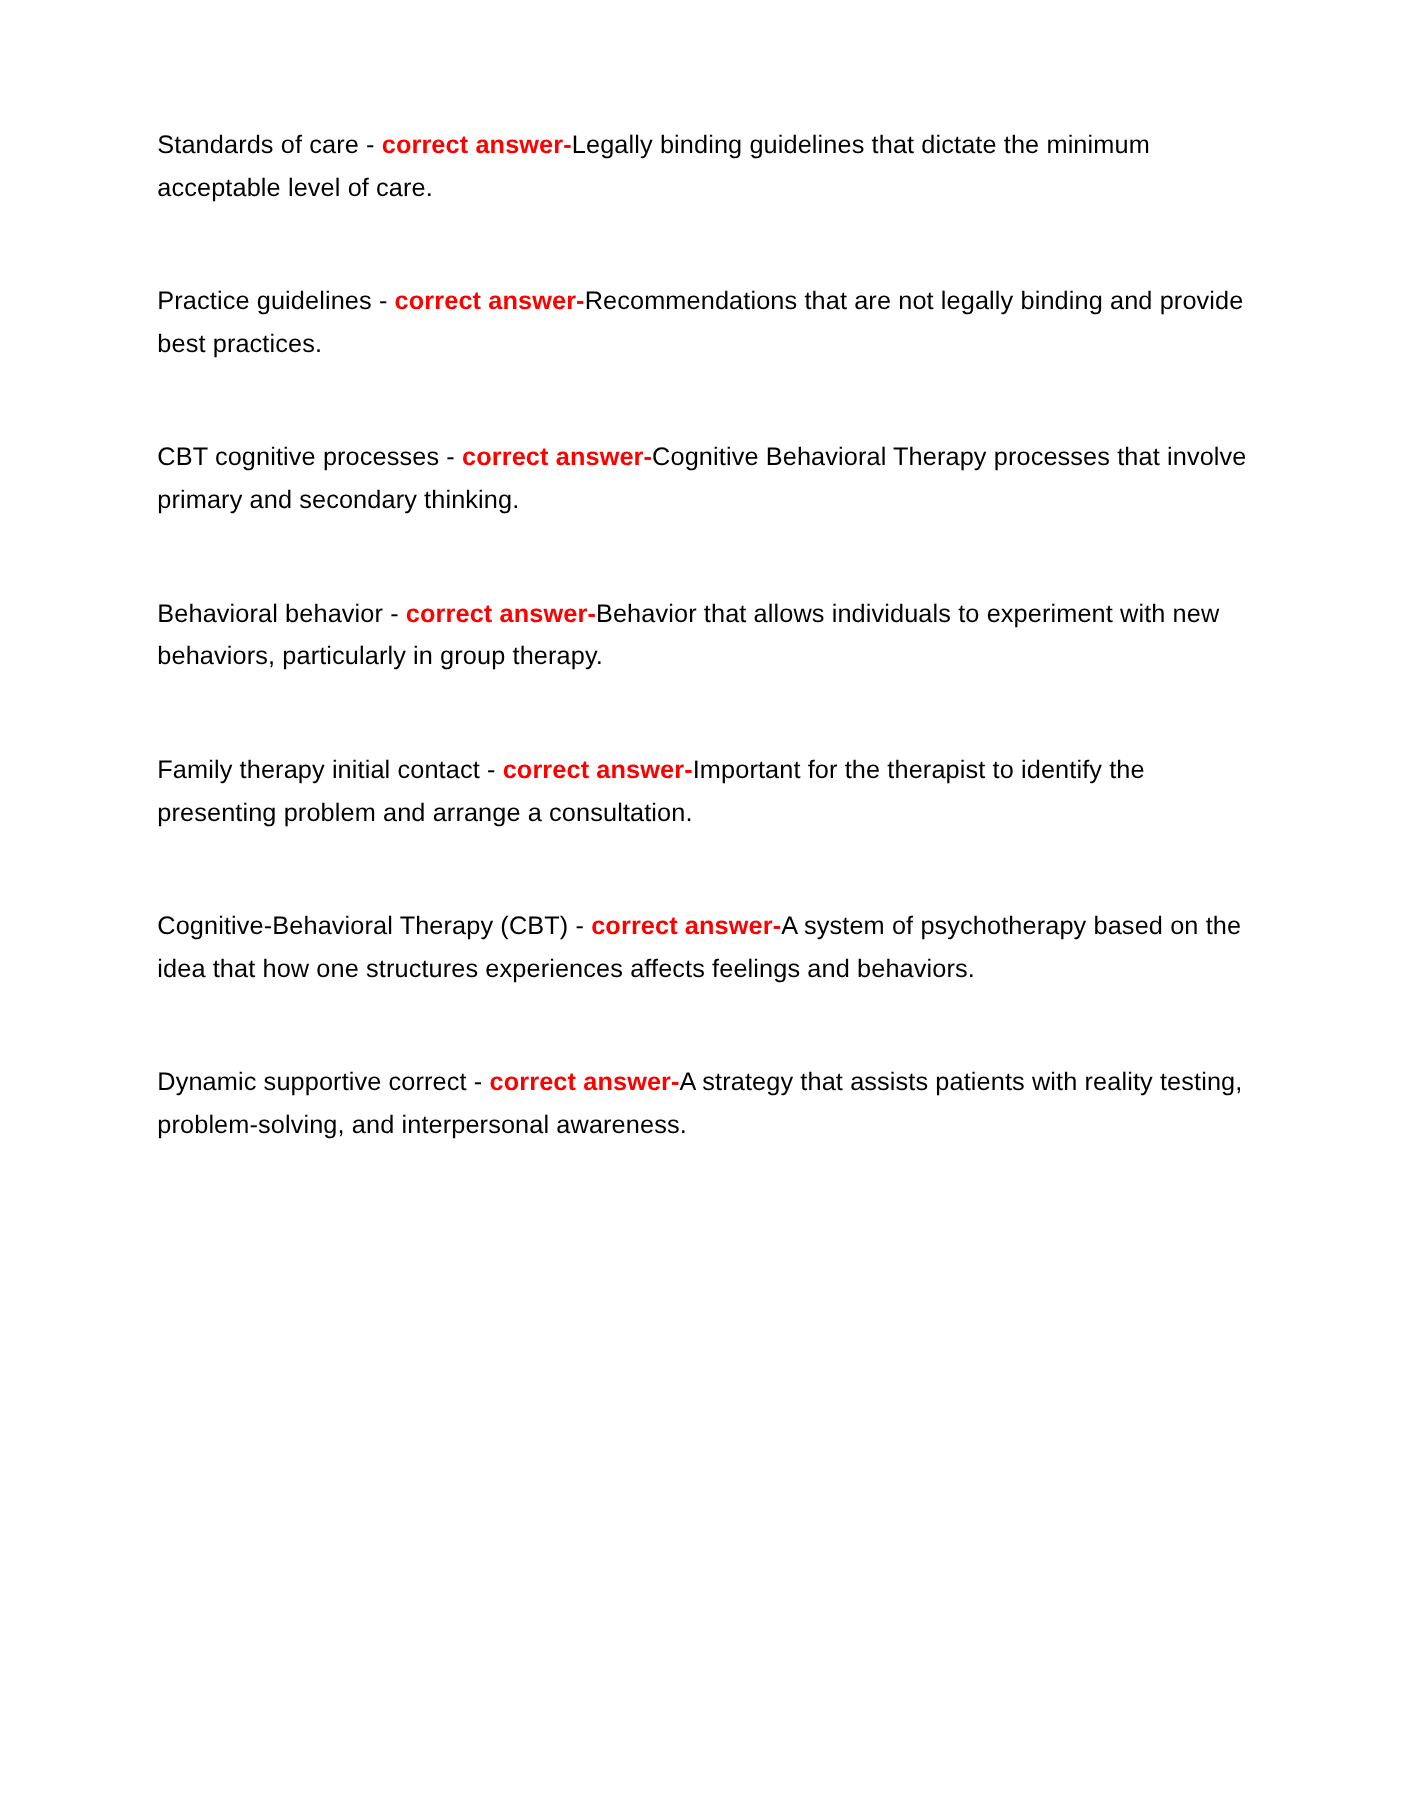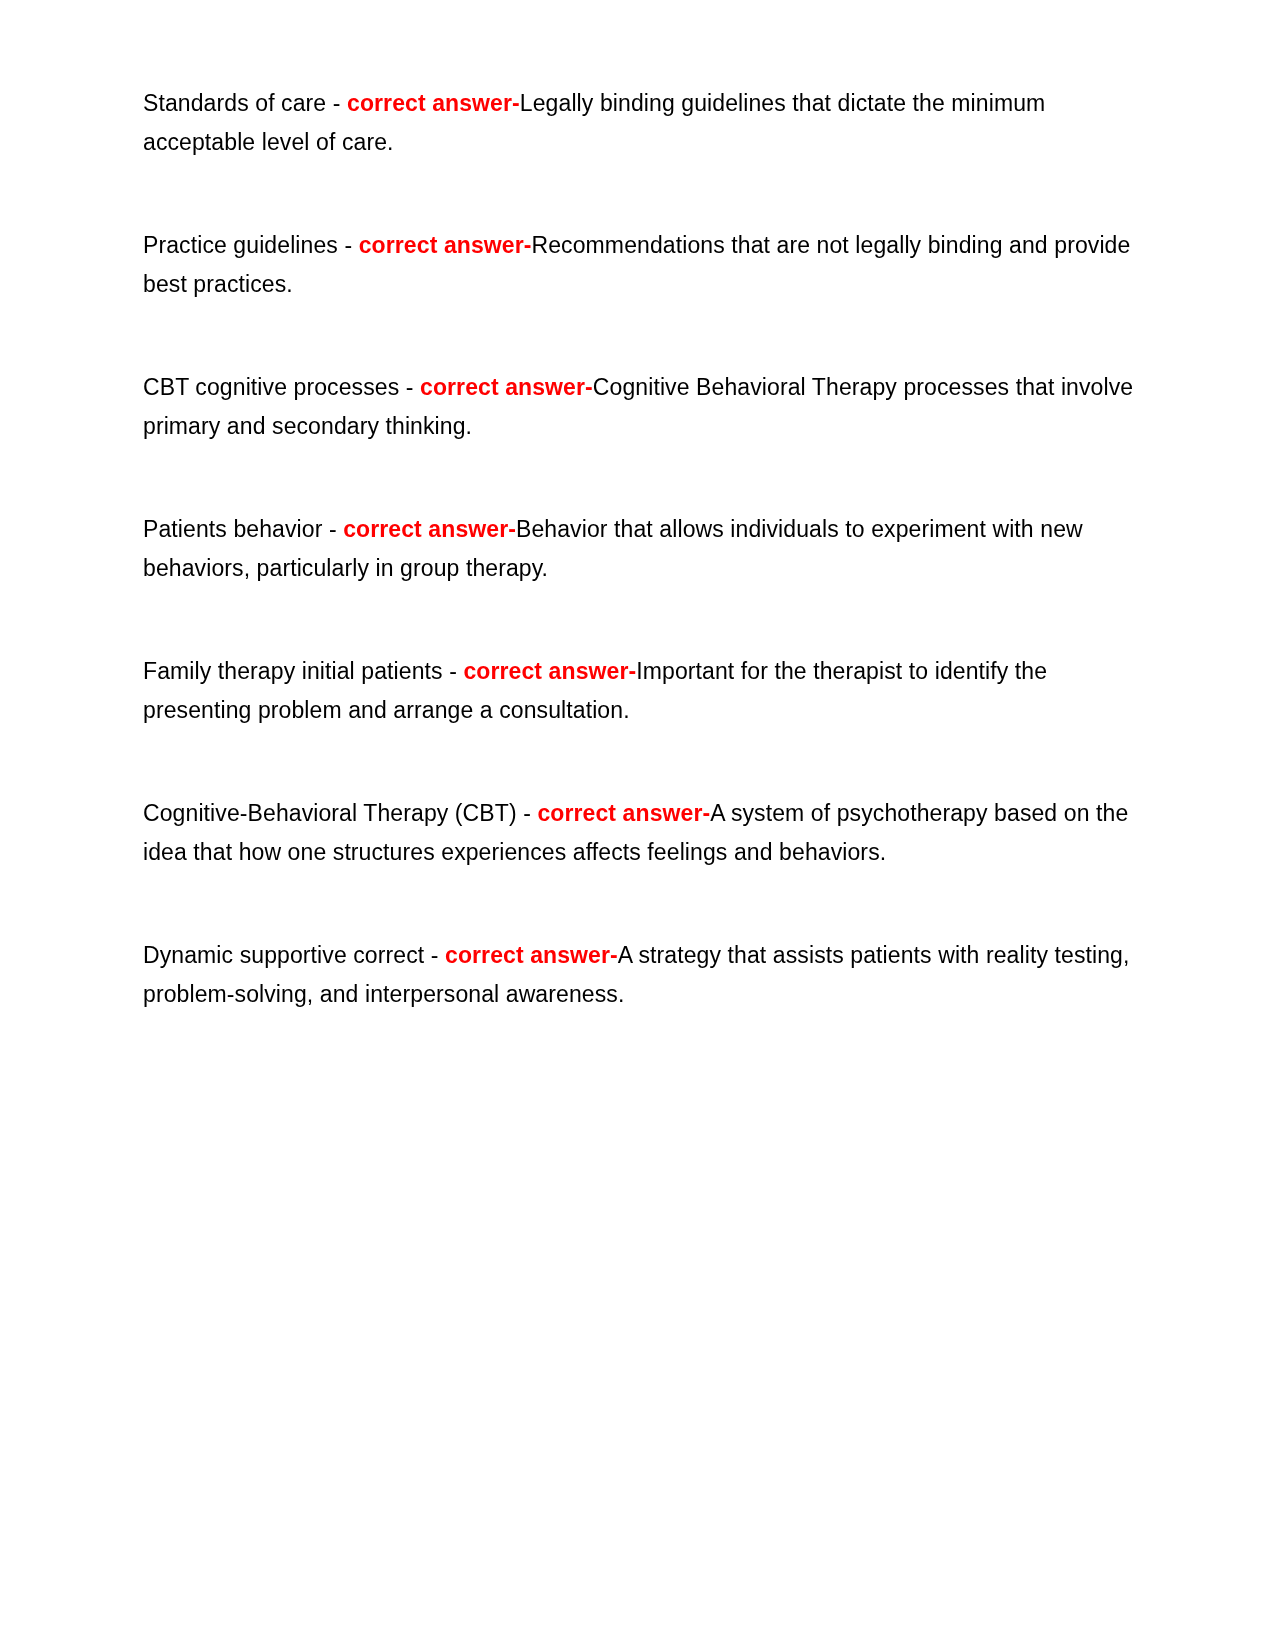--- a/index.html
+++ b/index.html
@@ -10,21 +10,21 @@
   body {
     width: 1275px;
     height: 1650px;
     font-family: "Liberation Sans", sans-serif;
     overflow: hidden;
   }
   .page {
     box-sizing: border-box;
     width: 1275px;
     height: 1650px;
-    padding: 84px 140px 0 143px;
+    padding: 112px 140px 0 143px;
     background: #ffffff;
   }
   .qa-list {
     max-width: 992px;
   }
   .entry {
     margin: 0 0 64px 0;
     font-size: 23px;
     line-height: 39px;
     color: #000000;
@@ -47,23 +47,23 @@
 <body>
 
 <main class="page">
   <section class="qa-list" id="qa-list">
   <p class="entry"><span class="term">Standards of care</span><span class="sep"> - </span><span class="answer-label">correct answer-</span><span class="definition">Legally binding guidelines that dictate the minimum acceptable level of care.</span></p>
 
   <p class="entry"><span class="term">Practice guidelines</span><span class="sep"> - </span><span class="answer-label">correct answer-</span><span class="definition">Recommendations that are not legally binding and provide best practices.</span></p>
 
   <p class="entry"><span class="term">CBT cognitive processes</span><span class="sep"> - </span><span class="answer-label">correct answer-</span><span class="definition">Cognitive Behavioral Therapy processes that involve primary and secondary thinking.</span></p>
 
-  <p class="entry"><span class="term">Patients behavior</span><span class="sep"> - </span><span class="answer-label">correct answer-</span><span class="definition">Behavior that allows individuals to experiment with new behaviors, particularly in group therapy.</span></p>
+  <p class="entry"><span class="term">Behavioral behavior</span><span class="sep"> - </span><span class="answer-label">correct answer-</span><span class="definition">Behavior that allows individuals to experiment with new behaviors, particularly in group therapy.</span></p>
 
 
-  <p class="entry"><span class="term">Family therapy initial patients</span><span class="sep"> - </span><span class="answer-label">correct answer-</span><span class="definition">Important for the therapist to identify the presenting problem and arrange a consultation.</span></p>
+  <p class="entry"><span class="term">Family therapy initial contact</span><span class="sep"> - </span><span class="answer-label">correct answer-</span><span class="definition">Important for the therapist to identify the presenting problem and arrange a consultation.</span></p>
 
   <p class="entry"><span class="term">Cognitive-Behavioral Therapy (CBT)</span><span class="sep"> - </span><span class="answer-label">correct answer-</span><span class="definition">A system of psychotherapy based on the idea that how one structures experiences affects feelings and behaviors.</span></p>
 
 
   <p class="entry"><span class="term">Dynamic supportive correct</span><span class="sep"> - </span><span class="answer-label">correct answer-</span><span class="definition">A strategy that assists patients with reality testing, problem-solving, and interpersonal awareness.</span></p>
 </section>
 </main>
 
 </body></html>

